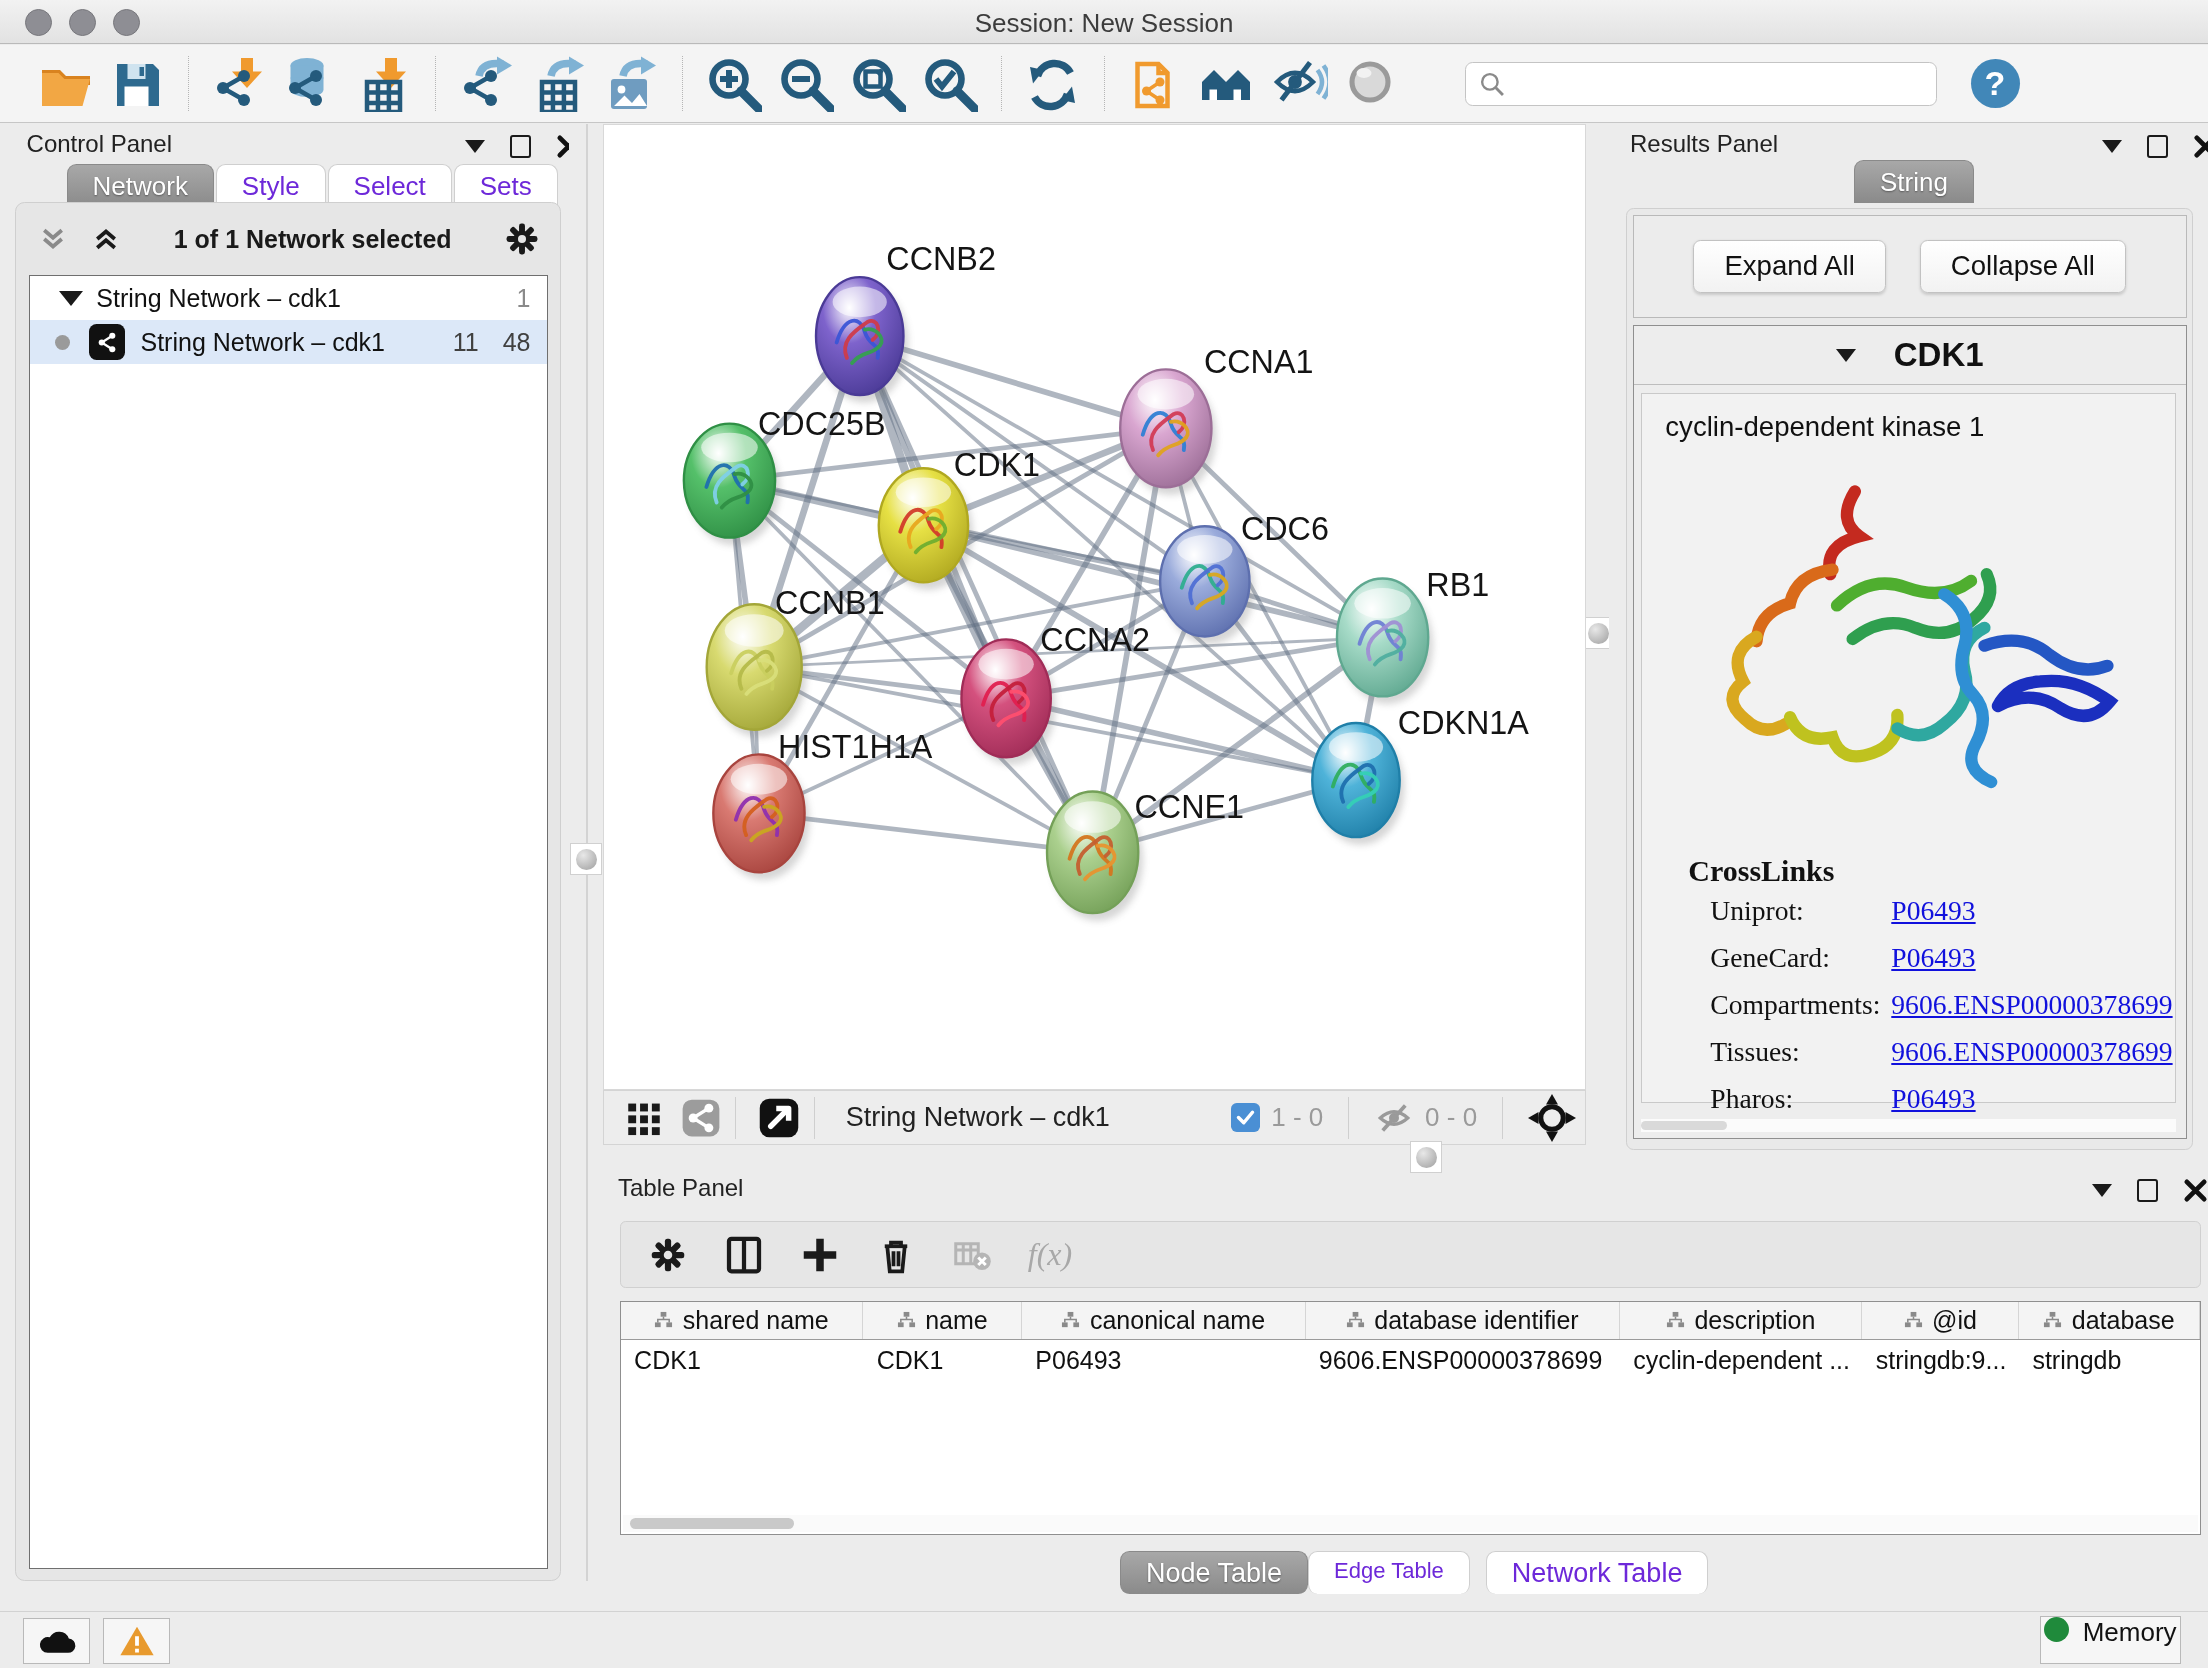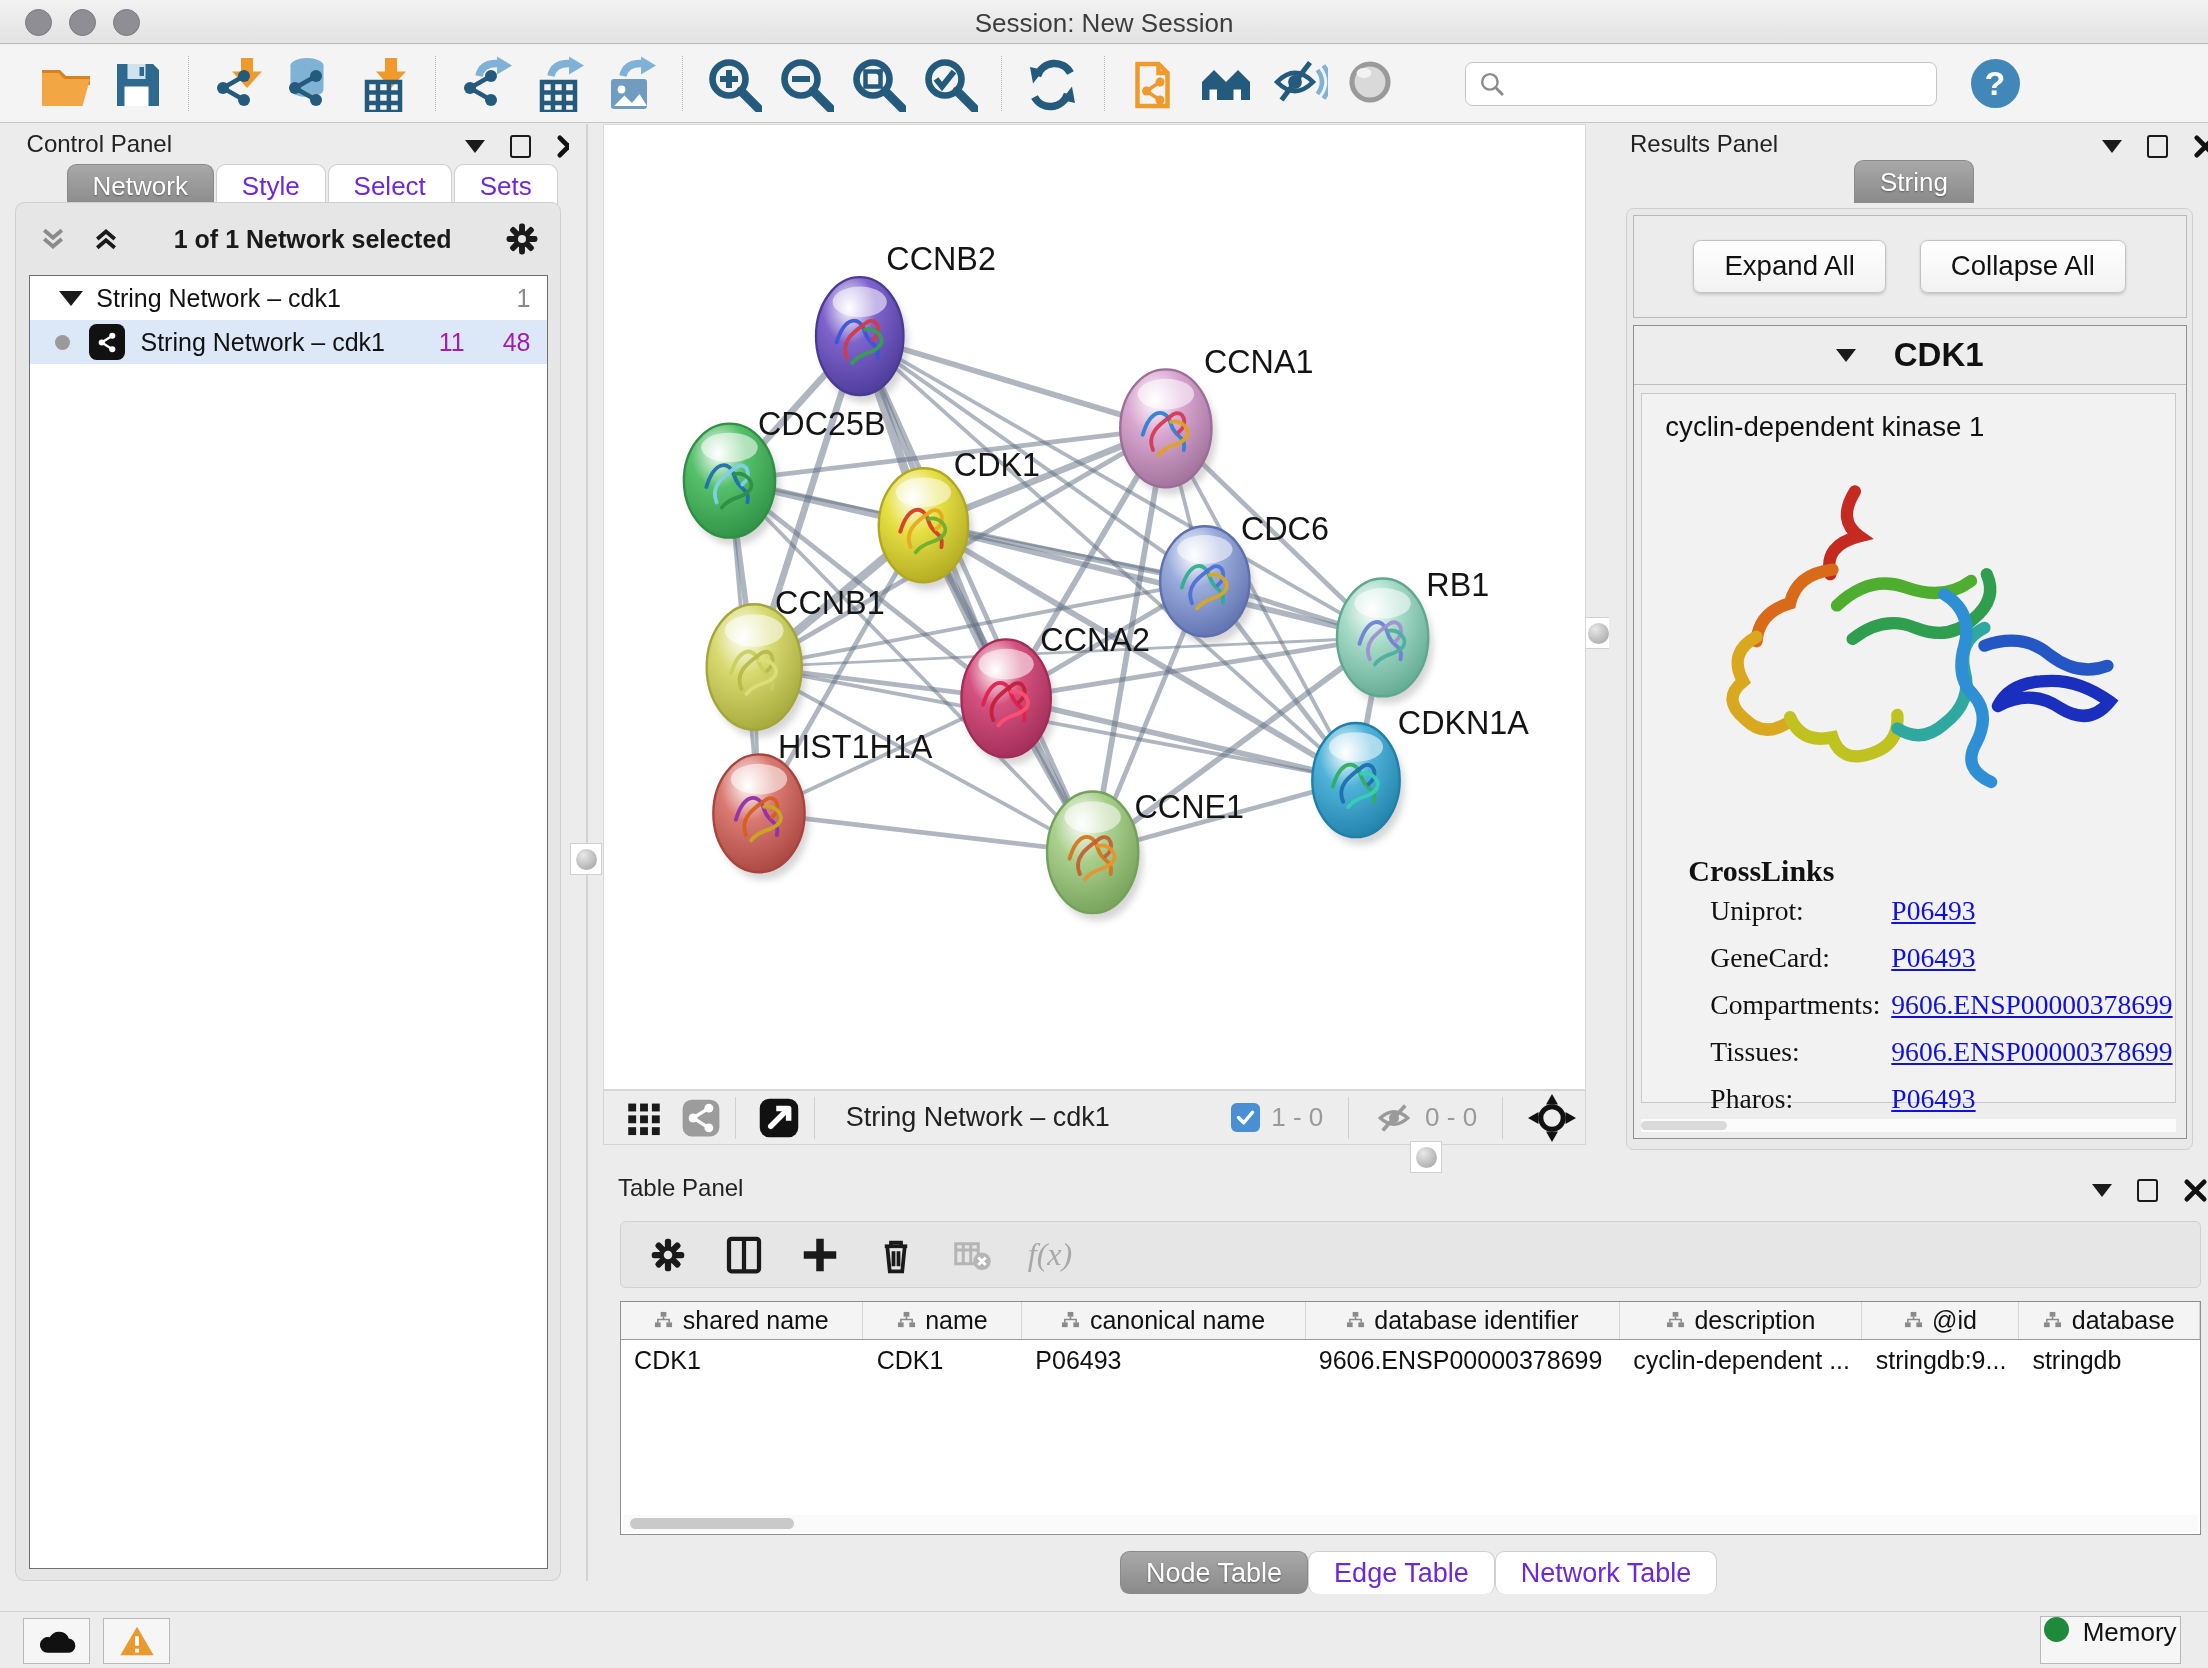--- a/index.html
+++ b/index.html
@@ -37,21 +37,21 @@
   .cp-status { position:absolute; left:0; top:15px; width:100%; height:42px; display:flex; align-items:center;font-weight:bold; }
   .chev { margin-left:21px; }
   .cp-status-text { flex:1; text-align:center; font-size:25px; color:#1a1a1a; }
   .net-list { position:absolute; left:13.3px; top:72px; width:519px; height:1294px; background:#fff; border:1.9px solid #6f6f6f; }
   .tree-row { height:44px; display:flex; align-items:center; font-size:25px; color:#111; }
   .tree-row.selected { background:#dce8f8; }
   .tree-tri { width:0; height:0; border-left:12.4px solid transparent; border-right:12.4px solid transparent; border-top:15px solid #1a1a1a; margin:0 13.3px 0 28.5px; }
   .tree-count { color:#8a8a8a; margin-left:auto; margin-right:17px; }
   .dot { width:15px; height:15px; border-radius:50%; background:#9a9a9a; margin:0 19px 0 25px; }
   .string-app-icon { width:36px; height:36px; background:#111; border-radius:7.6px; display:flex; align-items:center; justify-content:center; margin-right:15px; }
-  .nums { margin-left:auto; display:flex; gap:38px; margin-right:17px; color:#a21caf; }
+  .nums { margin-left:auto; display:flex; gap:24px; margin-right:17px; color:#404040; }
   
   .vdiv { position:absolute; top:124px; width:34px; height:1457px; background:#ececec; }
   .vdiv .line { position:absolute; left:50%; top:0; width:1.9px; height:100%; background:#d3d3d3; }
   .handle { position:absolute; width:32px; height:32px; background:#fff; border:1px solid #d0d0d0; display:flex; align-items:center; justify-content:center; }
   .handle .knob { width:21px; height:21px; border-radius:50%; background:radial-gradient(circle at 35% 30%, #e8e8e8, #9d9d9d); }
   
   .net-canvas { position:absolute; left:603px; top:124px; width:983px; height:966px; background:#fff; border:1px solid #d8d8d8; }
   .net-nav { position:absolute; left:603px; top:1090px; width:983px; height:55px; background:#ededed;
     border:1px solid #d4d4d4; display:flex; align-items:center; }
   .nav-sep { width:1px; height:42px; background:#cfcfcf; margin:0 13.3px; }
@@ -847,21 +847,21 @@
           <div class="td" style="width: 157px;">stringdb:9...</div>
           <div class="td" style="width: 181px;">stringdb</div>
         </div>
       </div>
     <div class="hscroll">
         <div class="thumb"></div>
       </div>
   </div>
   <div class="tp-tabs" id="tp-tabs">
       <div class="tab active" style="font-size: 27px; border-radius: 9.5px; margin-right: 0px;">Node Table</div>
-      <div class="tab" style="font-size: 27px; border-radius: 9.5px; margin-right: 0px;">Edge Table</div>
+      <div class="tab" style="font-size: 22px; border-radius: 9.5px; margin-right: 16px;">Edge Table</div>
       <div class="tab" style="font-size: 27px; border-radius: 9.5px; margin-right: 0px;">Network Table</div>
     </div>
 </div>
 
 <div class="statusbar">
   <div class="sb-btn" style="left:23px;">
     <svg width="42" height="30" viewBox="0 0 32 22">
         <path d="M9 20 a6 6 0 1 1 1.5-11.8 A8 8 0 0 1 25 9 a5.5 5.5 0 0 1-1 11z" fill="#111"></path>
       </svg>
   </div>

